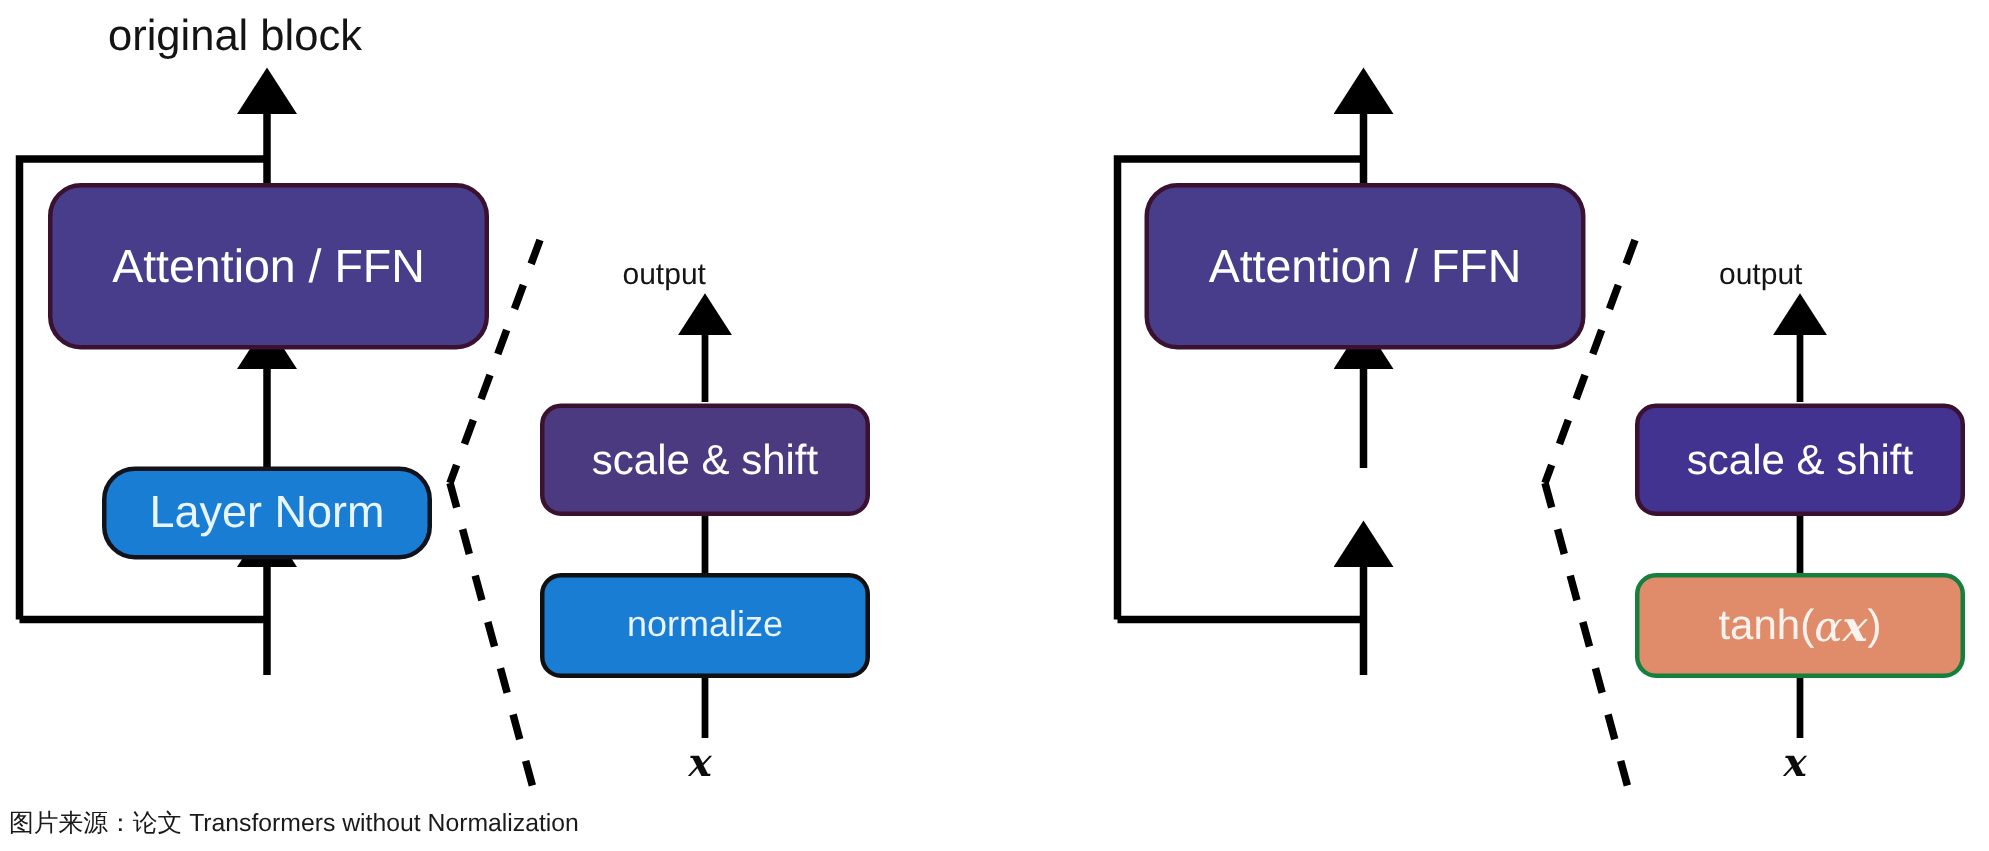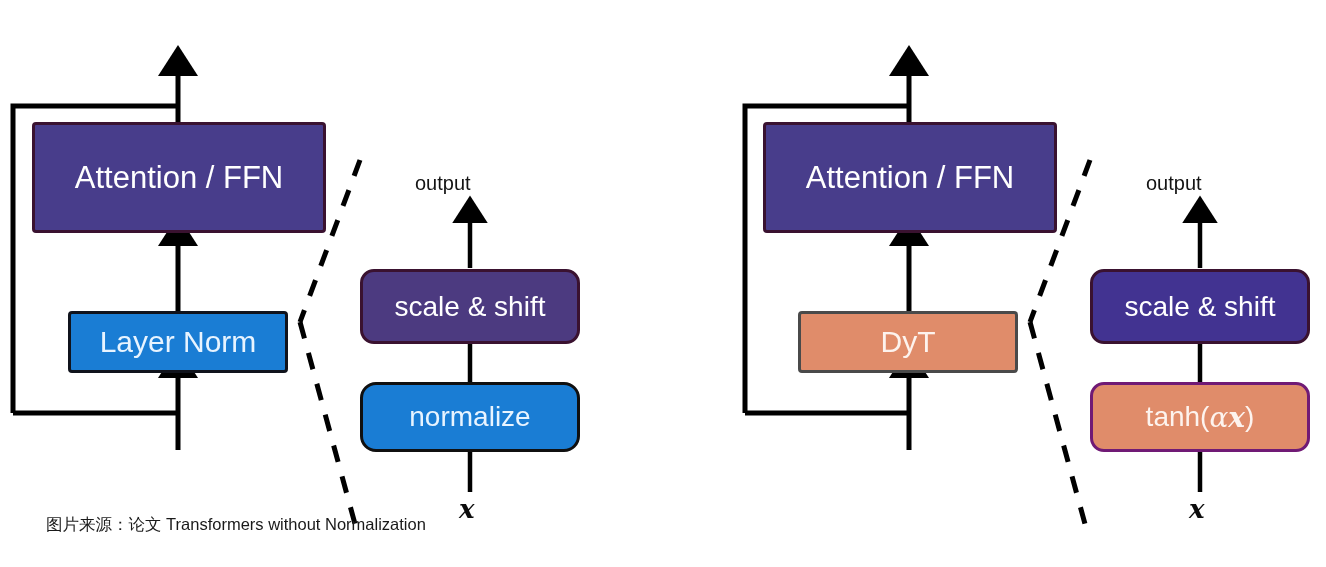--- a/index.html
+++ b/index.html
@@ -35,21 +35,21 @@
     border-radius: 14px;
     display: flex;
     align-items: center;
     justify-content: center;
     color: #ffffff;
     font-family: "Liberation Sans", sans-serif;
     white-space: nowrap;
   }
   .nbox.big {
     font-size: 31px;
-    border-radius: 4px;
+    border-radius: 22px;
   }
   .box-attn {
     background: #483D8B;
     border: 3px solid #3A1230;
   }
   .box-ln {
     background: #1A7DD4;
     border: 3px solid #10131c;
     color: #e8f4ff;
   }
@@ -66,21 +66,21 @@
     background: #423391;
     border: 3px solid #3A1230;
   }
   .box-norm {
     background: #1A7DD4;
     border: 3px solid #101010;
     color: #e8f4ff;
   }
   .box-tanh {
     background: #E08C6A;
-    border: 3px solid #701a75;
+    border: 3px solid #15803d;
     color: #fdf3ee;
   }
 
   
   svg.overlay {
     position: absolute;
     left: 0;
     top: 0;
     width: 1326px;
     height: 567px;
@@ -178,47 +178,47 @@
       <path d="M1090,160 L1030,322" fill="none" stroke="#000000" stroke-width="5" stroke-dasharray="17,15"></path>
       <path d="M1030,322 L1088,535" fill="none" stroke="#000000" stroke-width="5" stroke-dasharray="17,15"></path>
     </g>
     <g>
       <path d="M1200,268 L1200,218" fill="none" stroke="#000000" stroke-width="4.5" marker-end="url(#arrowhead)"></path>
       <path d="M1200,382 L1200,344" fill="none" stroke="#000000" stroke-width="4.5"></path>
       <path d="M1200,492 L1200,452" fill="none" stroke="#000000" stroke-width="4.5"></path>
     </g>
   </svg>
 
+  <div class="panel-title" style="left:72px; top:8px;">original block</div>
 
   <div class="nbox big box-attn" style="left:32px; top:122px; width:294px; height:111px;">Attention / FFN</div>
 
   <div class="nbox big box-ln" style="left:68px; top:311px; width:220px; height:62px; font-size:30px;">Layer Norm</div>
 
   <div class="lbl-output" style="left:415px; top:172px;">output</div>
 
   <div class="nbox box-scale" style="left:360px; top:269px; width:220px; height:75px; font-size:28px;">scale &amp; shift</div>
 
-  <div class="nbox box-norm" style="left:360px; top:382px; width:220px; height:70px; font-size:28px;border-radius:16px;">normalize</div>
+  <div class="nbox box-norm" style="left:360px; top:382px; width:220px; height:70px; font-size:24px;">normalize</div>
 
   <div class="lbl-x" style="left:459px; top:494px;">x</div>
 
 
   <div class="nbox big box-attn" style="left:763px; top:122px; width:294px; height:111px;">Attention / FFN</div>
 
-  <div class="nbox big box-dyt" style="left:798px; top:311px; width:220px; height:62px; font-size:30px;">DyT</div>
 
   <div class="lbl-output" style="left:1146px; top:172px;">output</div>
 
   <div class="nbox box-scale-r" style="left:1090px; top:269px; width:220px; height:75px; font-size:28px;">scale &amp; shift</div>
 
   <div class="nbox box-tanh" style="left:1090px; top:382px; width:220px; height:70px; font-size:28px;">
     <span>tanh(</span>
       <span class="math-italic">α</span>
       <span class="math-italic" style="font-weight:bold;">x</span>
       <span>)</span>
   </div>
 
   <div class="lbl-x" style="left:1189px; top:494px;">x</div>
 
-  <div class="caption" style="left:6px; top:514px;margin-left:40px;">图片来源：论文 Transformers without Normalization</div>
+  <div class="caption" style="left:6px; top:538px;">图片来源：论文 Transformers without Normalization</div>
 
 
 </div>
 
 </body></html>

